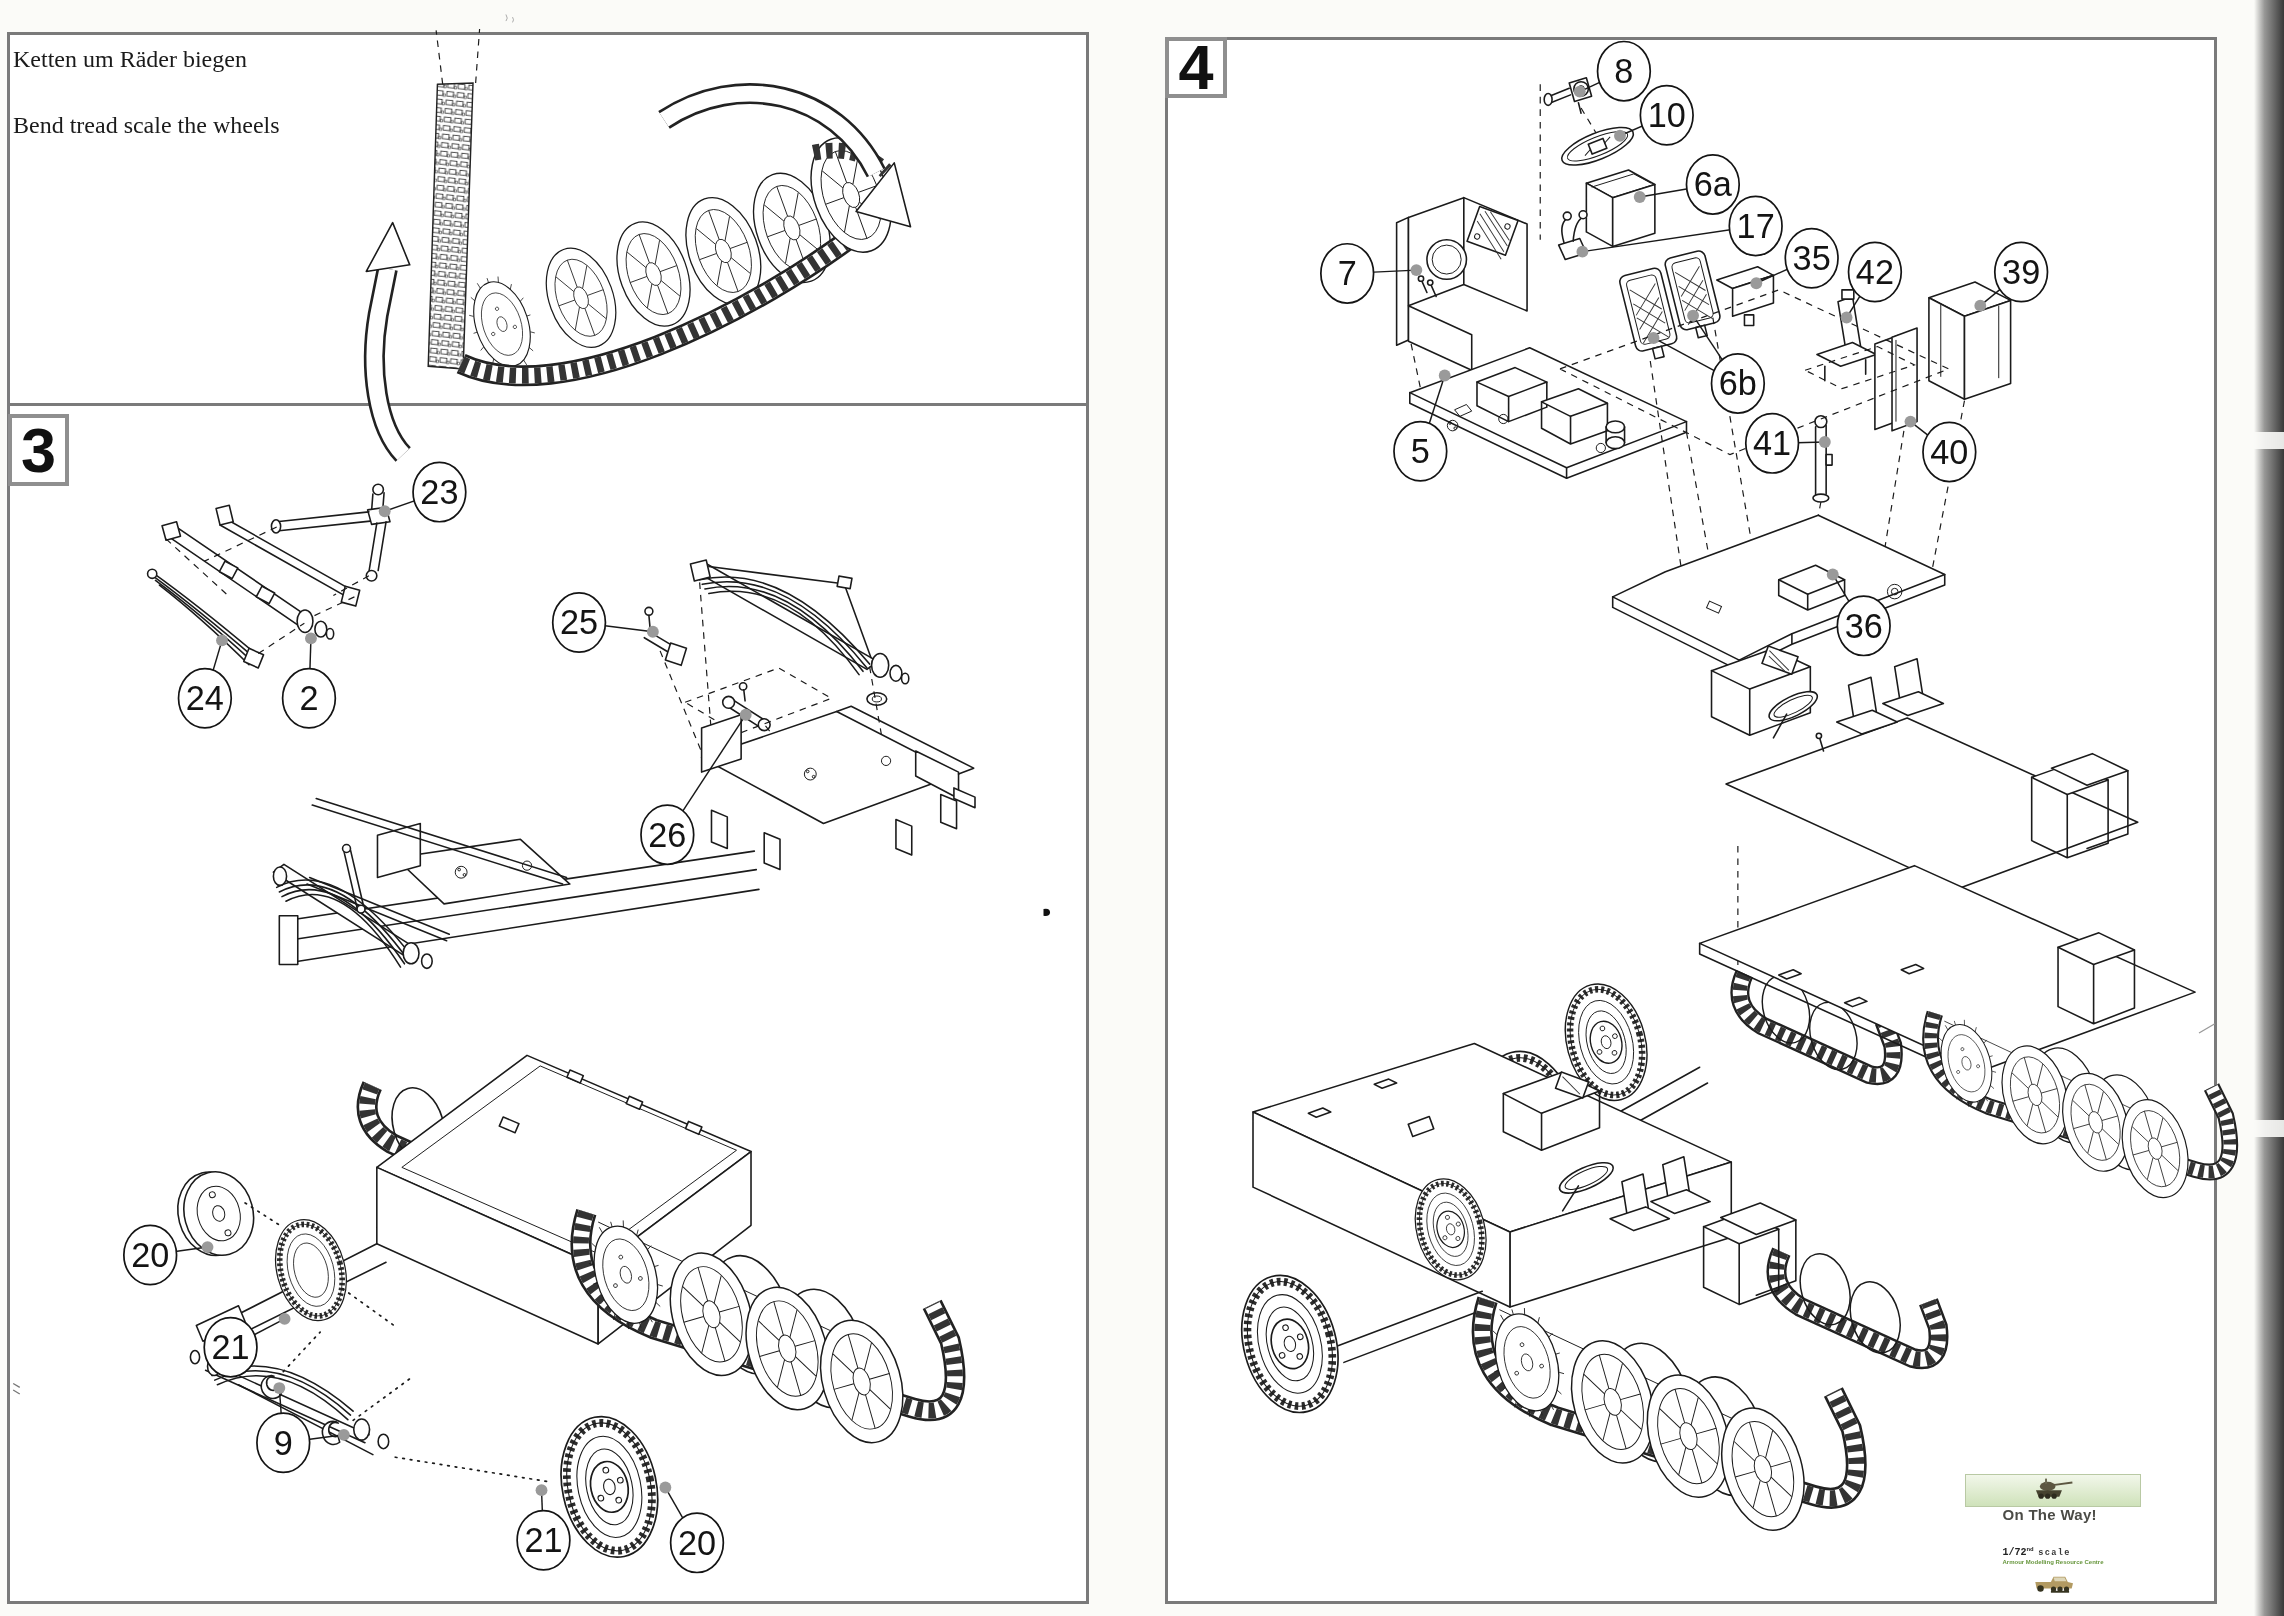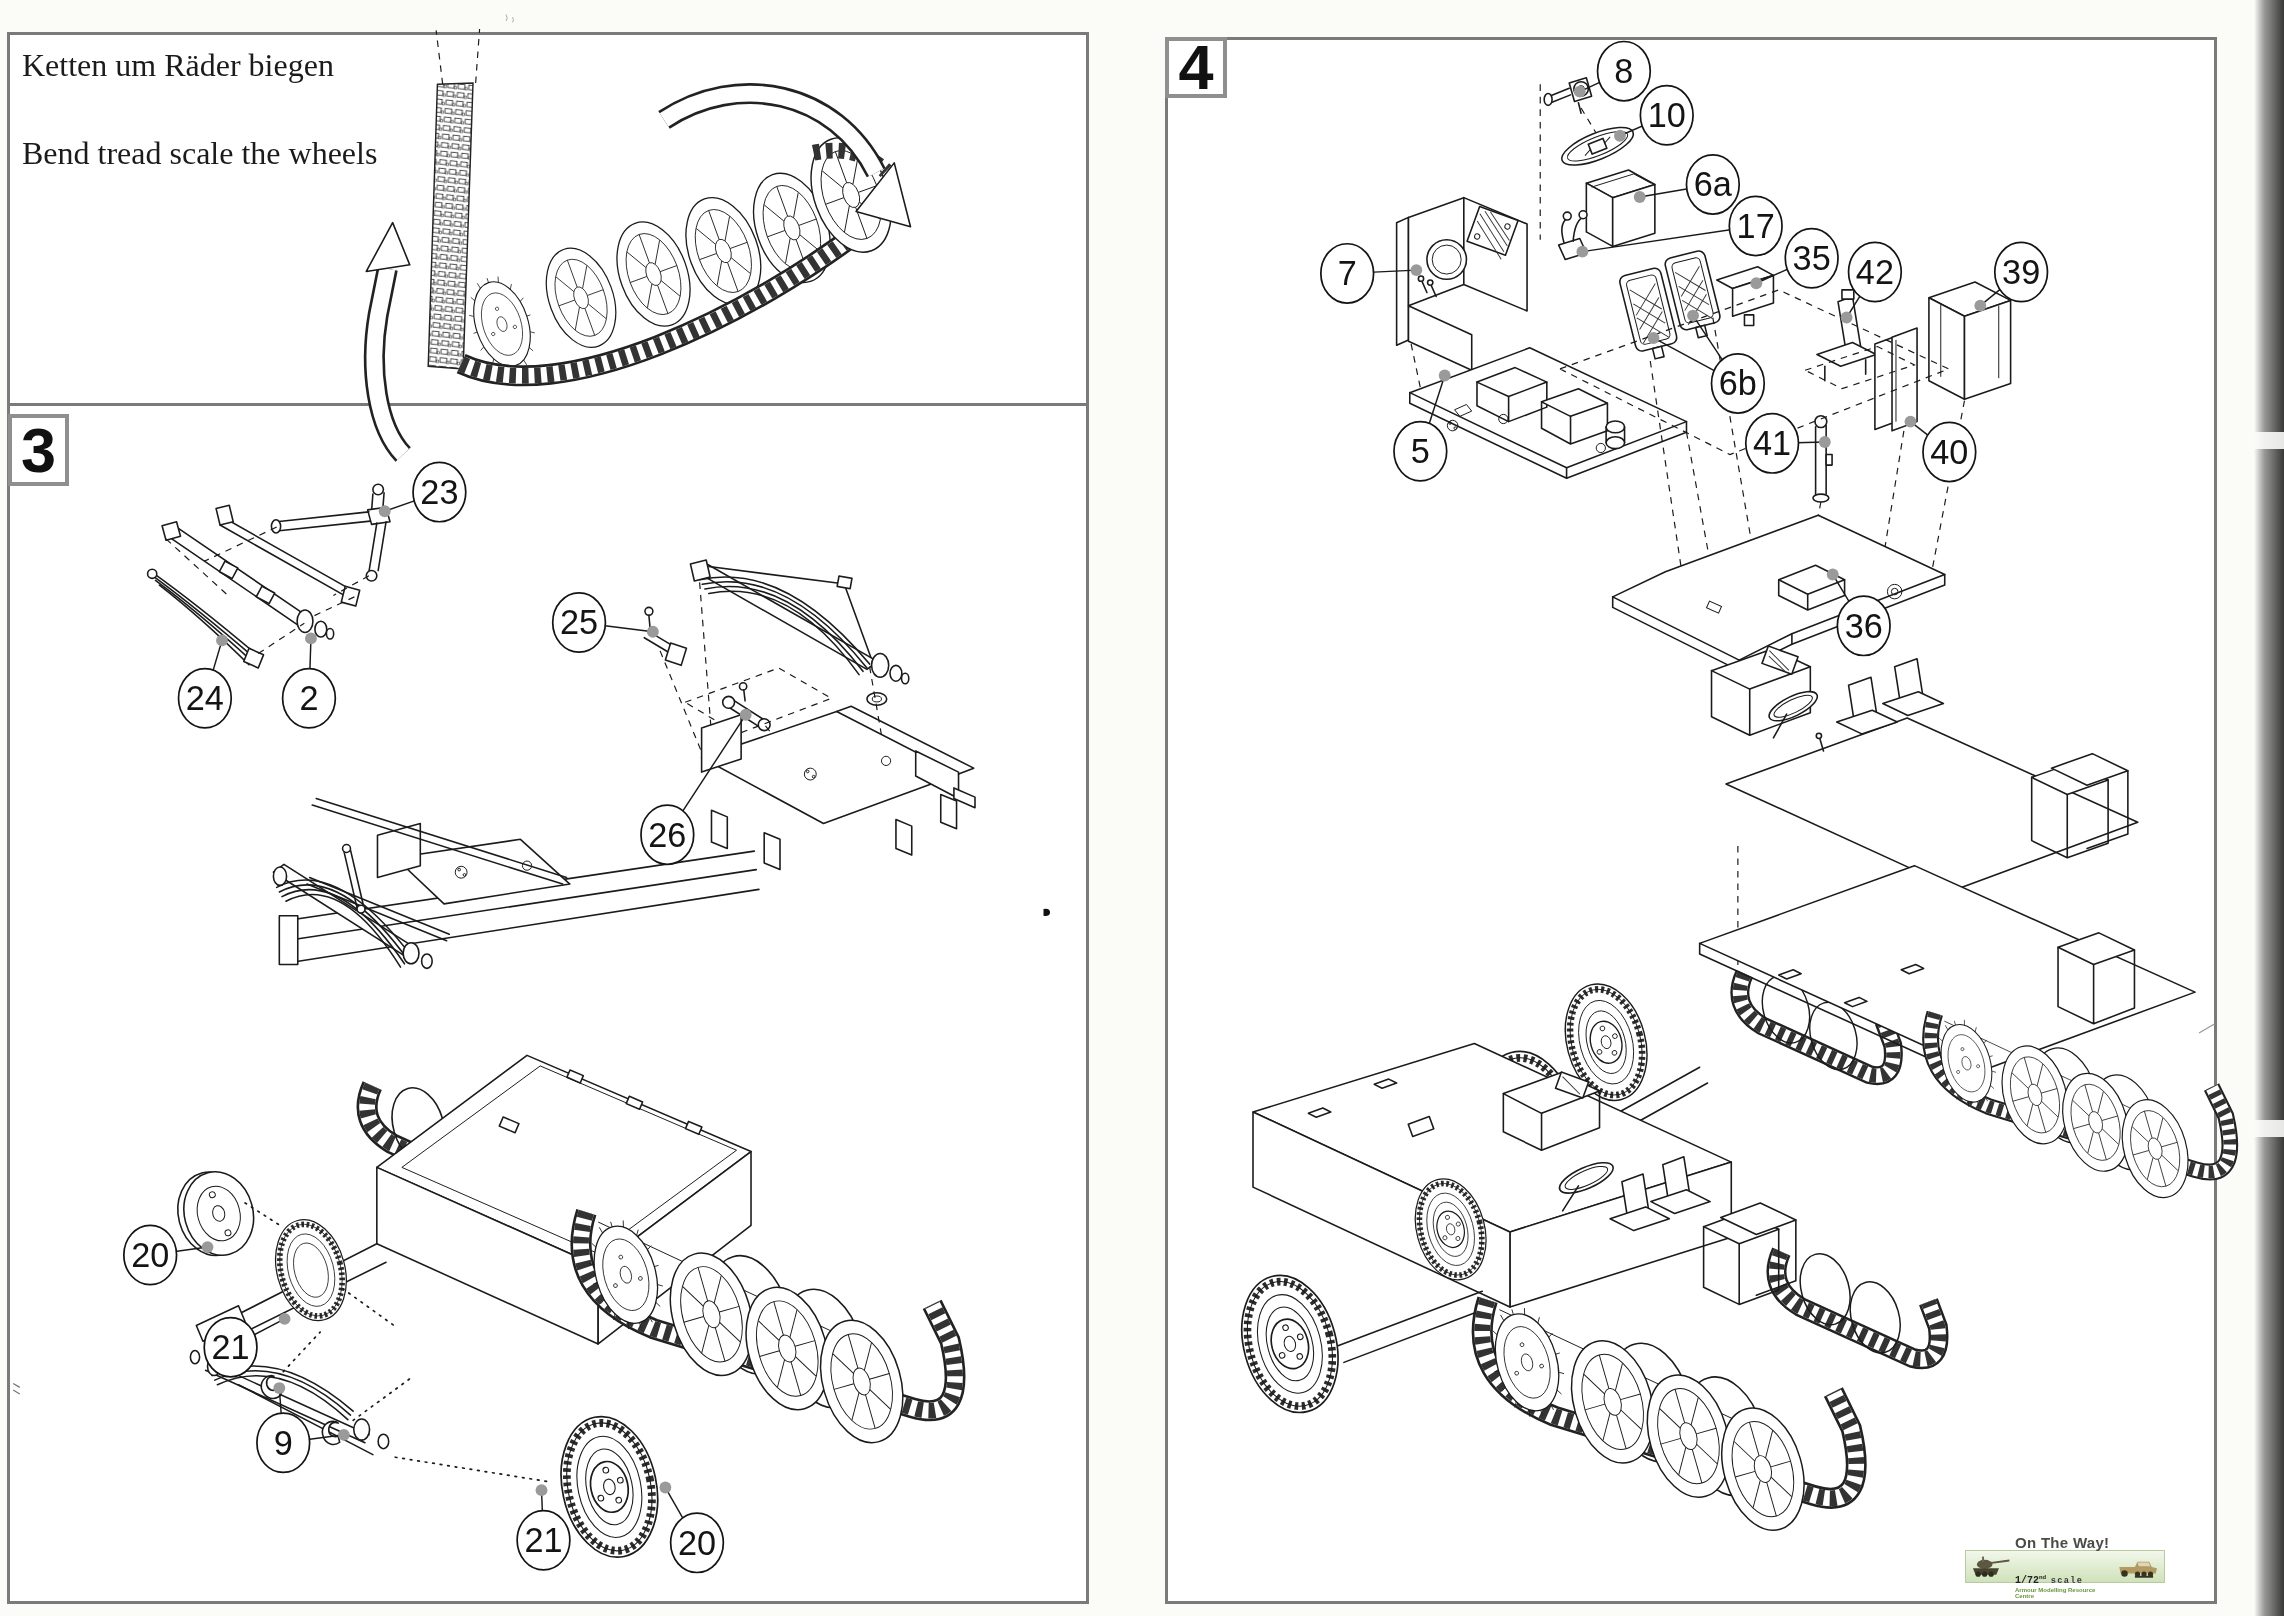--- a/index.html
+++ b/index.html
@@ -8,22 +8,22 @@
     --c-logo_bg1:#f2f7ea; --c-logo_bg2:#cfe2ba; --c-logo_title:#4b4b46; --c-logo_green:#68973e;
     --c-logo_tank:#5c5741; --c-logo_tan:#b29a62;
   }
   html,body{margin:0;padding:0;}
   body{background:#e8e8e4;font-family:"Liberation Sans",sans-serif;}
   #page{position:relative;width:2284px;height:1616px;background:var(--c-paper);overflow:hidden;}
   .panel{position:absolute;background:var(--c-panel);border:3.3px solid var(--c-border);box-sizing:border-box;}
   .numbox{position:absolute;background:var(--c-panel);border:4px solid var(--c-numbox_border);box-sizing:border-box;
           display:flex;align-items:center;justify-content:center;z-index:5;}
   .numbox span{font:600 63px "Liberation Sans",sans-serif;color:#111;line-height:1;}
-  #instruction{position:absolute;left:22px;top:43px;z-index:4;color:var(--c-ink);
-               font-family:"Liberation Serif",serif;font-size:32px;line-height:1.38;white-space:pre-line;}
+  #instruction{position:absolute;left:13px;top:43px;z-index:4;color:var(--c-ink);
+               font-family:"Liberation Serif",serif;font-size:24px;line-height:1.38;white-space:pre-line;}
   svg{position:absolute;left:0;top:0;overflow:visible;}
   #art,#callout-layer{width:2284px;height:1616px;z-index:3;}
   #callout-layer{z-index:6;}
   
   .ln{stroke:var(--c-ink);stroke-width:2.4;fill:none;stroke-linecap:round;stroke-linejoin:round;}
   .fw{stroke:var(--c-ink);stroke-width:2.4;fill:#fff;stroke-linejoin:round;}
   .thin{stroke:var(--c-ink);stroke-width:1.5;fill:none;}
   .dash{stroke:var(--c-ink);stroke-width:1.8;fill:none;stroke-dasharray:10 9;}
   .dots{stroke:var(--c-ink);stroke-width:2.6;fill:none;stroke-dasharray:2.5 9;stroke-linecap:round;}
   .hatch{stroke:#333;stroke-width:1.4;fill:none;}
@@ -710,21 +710,21 @@
         <ellipse cx="2829" cy="950" rx="40" ry="45" class="co-ellipse"></ellipse>
         <text x="2829" y="968" class="co-text">36</text>
       </g>
     </svg>
 
   <div id="scanband" style="left:2254px;">
     <div class="lite" style="top:432px;"></div>
     <div class="lite" style="top:1120px;"></div>
   </div>
 
-  <div id="logo" style="left:1965px;top:1550px;width:200px;height:33px;">
+  <div id="logo" style="left:1965px;top:1474px;width:176px;height:33px;flex-direction:column;">
     <svg width="41" height="26" viewBox="0 0 62 40" style="position:static">
       <line x1="30" y1="14" x2="60" y2="10" stroke="var(--c-logo_tank)" stroke-width="3"></line>
       <ellipse cx="22" cy="16" rx="12" ry="7" fill="var(--c-logo_tank)"></ellipse>
       <path d="M4,22 L44,22 L40,32 L8,32 Z" fill="#46432f"></path>
       <circle cx="12" cy="31" r="4" fill="#2e2c1f"></circle>
         <circle cx="22" cy="31" r="4" fill="#2e2c1f"></circle>
         <circle cx="32" cy="31" r="4" fill="#2e2c1f"></circle>
       <rect x="18" y="4" width="3" height="8" fill="#6b6852"></rect>
     </svg>
     <div class="txt">

